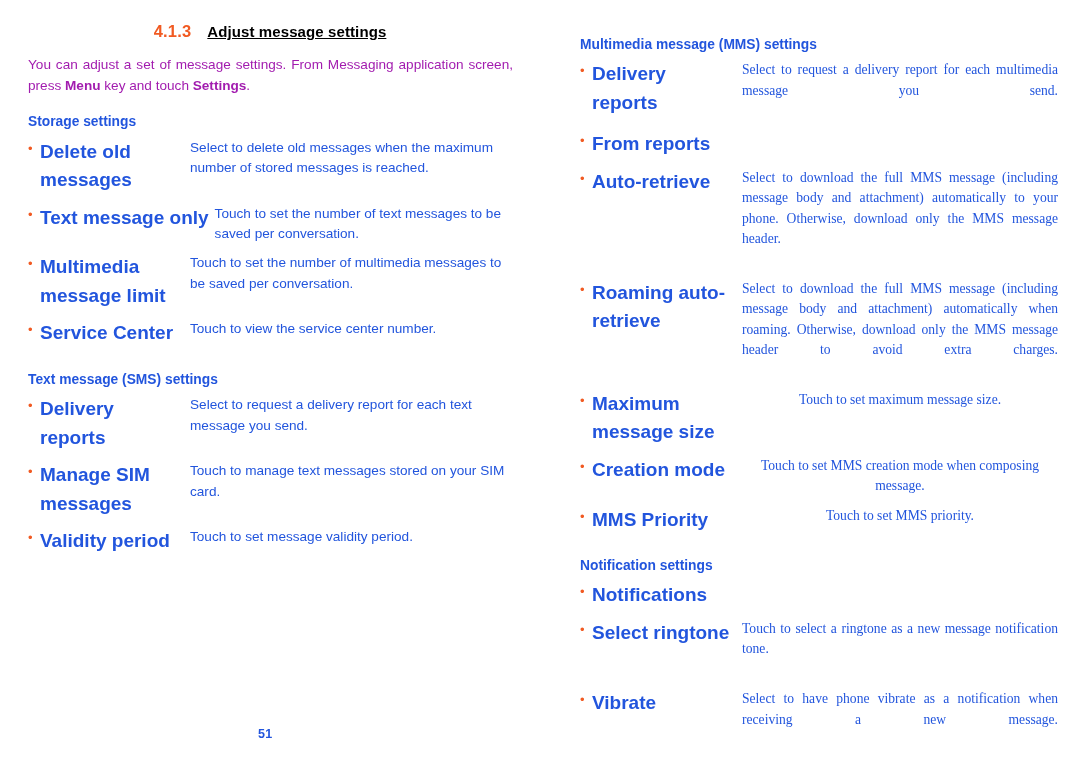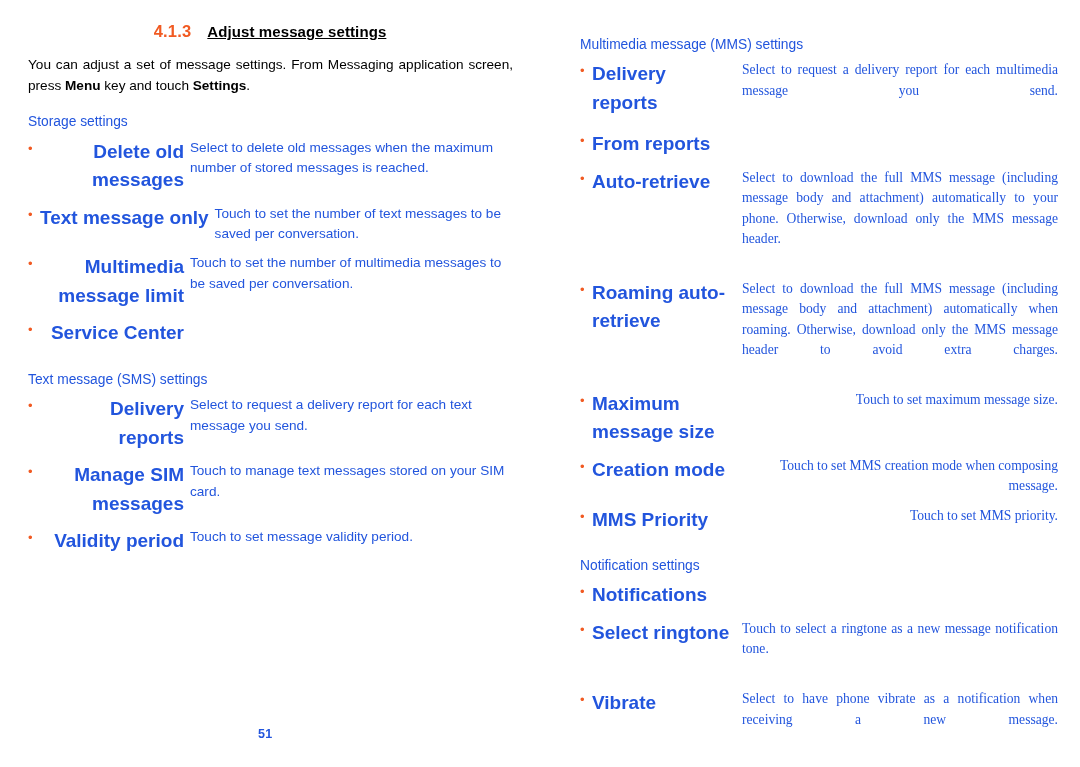--- a/index.html
+++ b/index.html
@@ -52,29 +52,29 @@
     font-size: 15px;
     letter-spacing: 0.1px;
     text-decoration: underline;
   }
 
   
   .intro {
     font-size: 13.6px;
     line-height: 1.52;
     text-align: justify;
-    color: #000000;
+    color: #a21caf;
     margin: 0 0 16px 0;
     width: 485px;
   }
   .intro b { font-weight: bold; }
 
   
   .sub-head {
-    font-weight: normal;
+    font-weight: bold;
     font-size: 13.8px;
     color: #2255dd;
     margin: 0 0 6px 0;
     line-height: 1.4;
   }
   .sub-head.spaced { margin-top: 22px; }
 
   
   .rows { margin: 0; padding: 0; }
 
@@ -102,33 +102,33 @@
     padding-right: 6px;
   }
   .desc {
     font-size: 13.6px;
     color: #2255dd;
     line-height: 1.5;
     flex: 1 1 auto;
   }
 
   
-  .column-left .term { flex: 0 0 150px; width: 150px; text-align: right; }
+  .column-left .term { flex: 0 0 150px; width: 150px; }
   .column-left .term.wide { flex: 0 0 auto; width: auto; white-space: nowrap; }
   .column-left .desc { text-align: left; }
 
   
   .column-right .term { flex: 0 0 150px; width: 150px; }
   .column-right .desc { text-align: justify; font-family: Liberation Serif, serif; }
   .column-right .desc::after {
     content: "";
     display: inline-block;
     width: 100%;
   }
-  .column-right .desc.nojust { text-align: right; }
+  .column-right .desc.nojust { text-align: center; }
   .column-right .desc.nojust::after { content: none; }
 
   
   .folio {
     position: absolute;
     bottom: 26px;
     font-size: 12.5px;
     font-weight: bold;
     color: #2255dd;
     letter-spacing: 0.3px;
@@ -167,20 +167,21 @@
 
       <div class="row">
         <span class="bullet">•</span>
         <span class="term">Multimedia message limit</span>
         <span class="desc">Touch to set the number of multimedia messages to be saved per conversation.</span>
       </div>
 
       <div class="row">
         <span class="bullet">•</span>
         <span class="term">Service Center</span>
+        <span class="desc">Touch to view the service center number.</span>
       </div>
 
     </div>
 
     <h3 class="sub-head spaced">Text message (SMS) settings</h3>
 
     <div class="rows">
 
       <div class="row">
         <span class="bullet">•</span>

